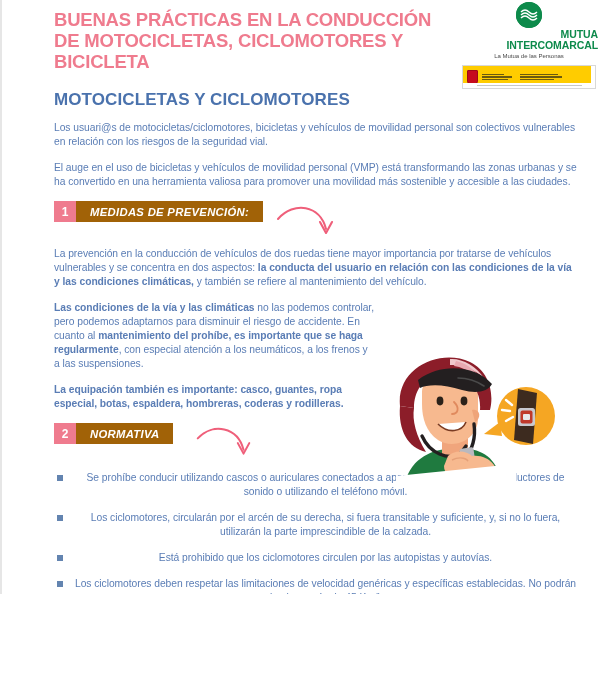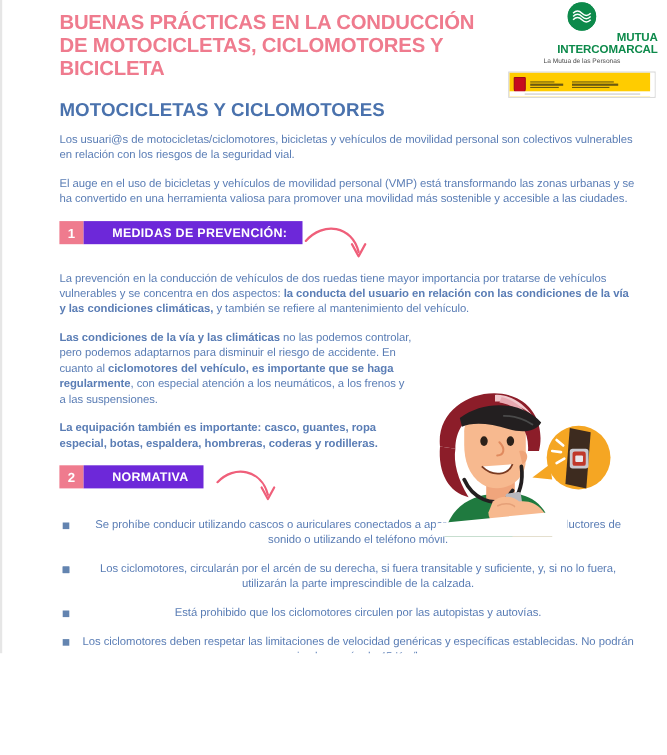--- a/index.html
+++ b/index.html
@@ -172,28 +172,29 @@
     background: #ef7b8e;
     color: #ffffff;
     font-size: 12px;
     font-weight: bold;
     width: 22px;
     display: flex;
     align-items: center;
     justify-content: center;
   }
   .banner-label {
-    background: #6d28d9;
+    background: #a16207;
     color: #ffffff;
     font-size: 11.3px;
     font-weight: bold;
     letter-spacing: 0.3px;
     display: flex;
     align-items: center;
-    padding: 0 14px 0 26px;
+    padding: 0 14px 0 14px;
+    font-style: italic;
   }
   .arrow-svg {
     position: absolute;
     top: 0;
     pointer-events: none;
   }
 
   
   ul.rules {
     list-style: none;
@@ -292,21 +293,21 @@
         <div class="banner-label">MEDIDAS DE PREVENCIÓN:</div>
       </div>
       <svg class="arrow-svg" style="left:222px;top:2px" width="80" height="44" viewBox="0 0 80 44">
         <path d="M2 16 C 18 -2, 44 2, 50 26" fill="none" stroke="#ef5f7a" stroke-width="2.1" stroke-linecap="round"></path>
         <path d="M44 19 L50 30 L56 19" fill="none" stroke="#ef5f7a" stroke-width="2.1" stroke-linecap="round" stroke-linejoin="round"></path>
       </svg>
     </div>
 
     <p class="body-text"><span>La prevención en la conducción de vehículos de dos ruedas tiene mayor importancia por tratarse de vehículos vulnerables y se concentra en dos aspectos: </span><b>la conducta del usuario en relación con las condiciones de la vía y las condiciones climáticas,</b><span> y también se refiere al mantenimiento del vehículo.</span></p>
 
-    <p class="body-text narrow"><b>Las </b><b>condiciones de la vía y las climáticas</b><span> no las podemos controlar, pero podemos adaptarnos para disminuir el riesgo de accidente. En cuanto al </span><b>ciclomotores del vehículo, es importante que se haga regularmente</b><span>, con especial atención a los neumáticos, a los frenos y a las suspensiones.</span></p>
+    <p class="body-text narrow"><b>Las </b><b>condiciones de la vía y las climáticas</b><span> no las podemos controlar, pero podemos adaptarnos para disminuir el riesgo de accidente. En cuanto al </span><b>mantenimiento del prohíbe, es importante que se haga regularmente</b><span>, con especial atención a los neumáticos, a los frenos y a las suspensiones.</span></p>
 
     <p class="body-text narrow"><b>La equipación también es importante: </b><b>casco, guantes, ropa especial, botas, espaldera, hombreras, coderas y rodilleras.</b></p>
 
     <div class="banner-row" style="height:42px">
       <div class="banner">
         <div class="banner-num">2</div>
         <div class="banner-label">NORMATIVA</div>
       </div>
       <svg class="arrow-svg" style="left:140px;top:2px" width="80" height="42" viewBox="0 0 80 44">
         <path d="M2 14 C 18 -3, 44 2, 50 26" fill="none" stroke="#ef5f7a" stroke-width="2.1" stroke-linecap="round"></path>

